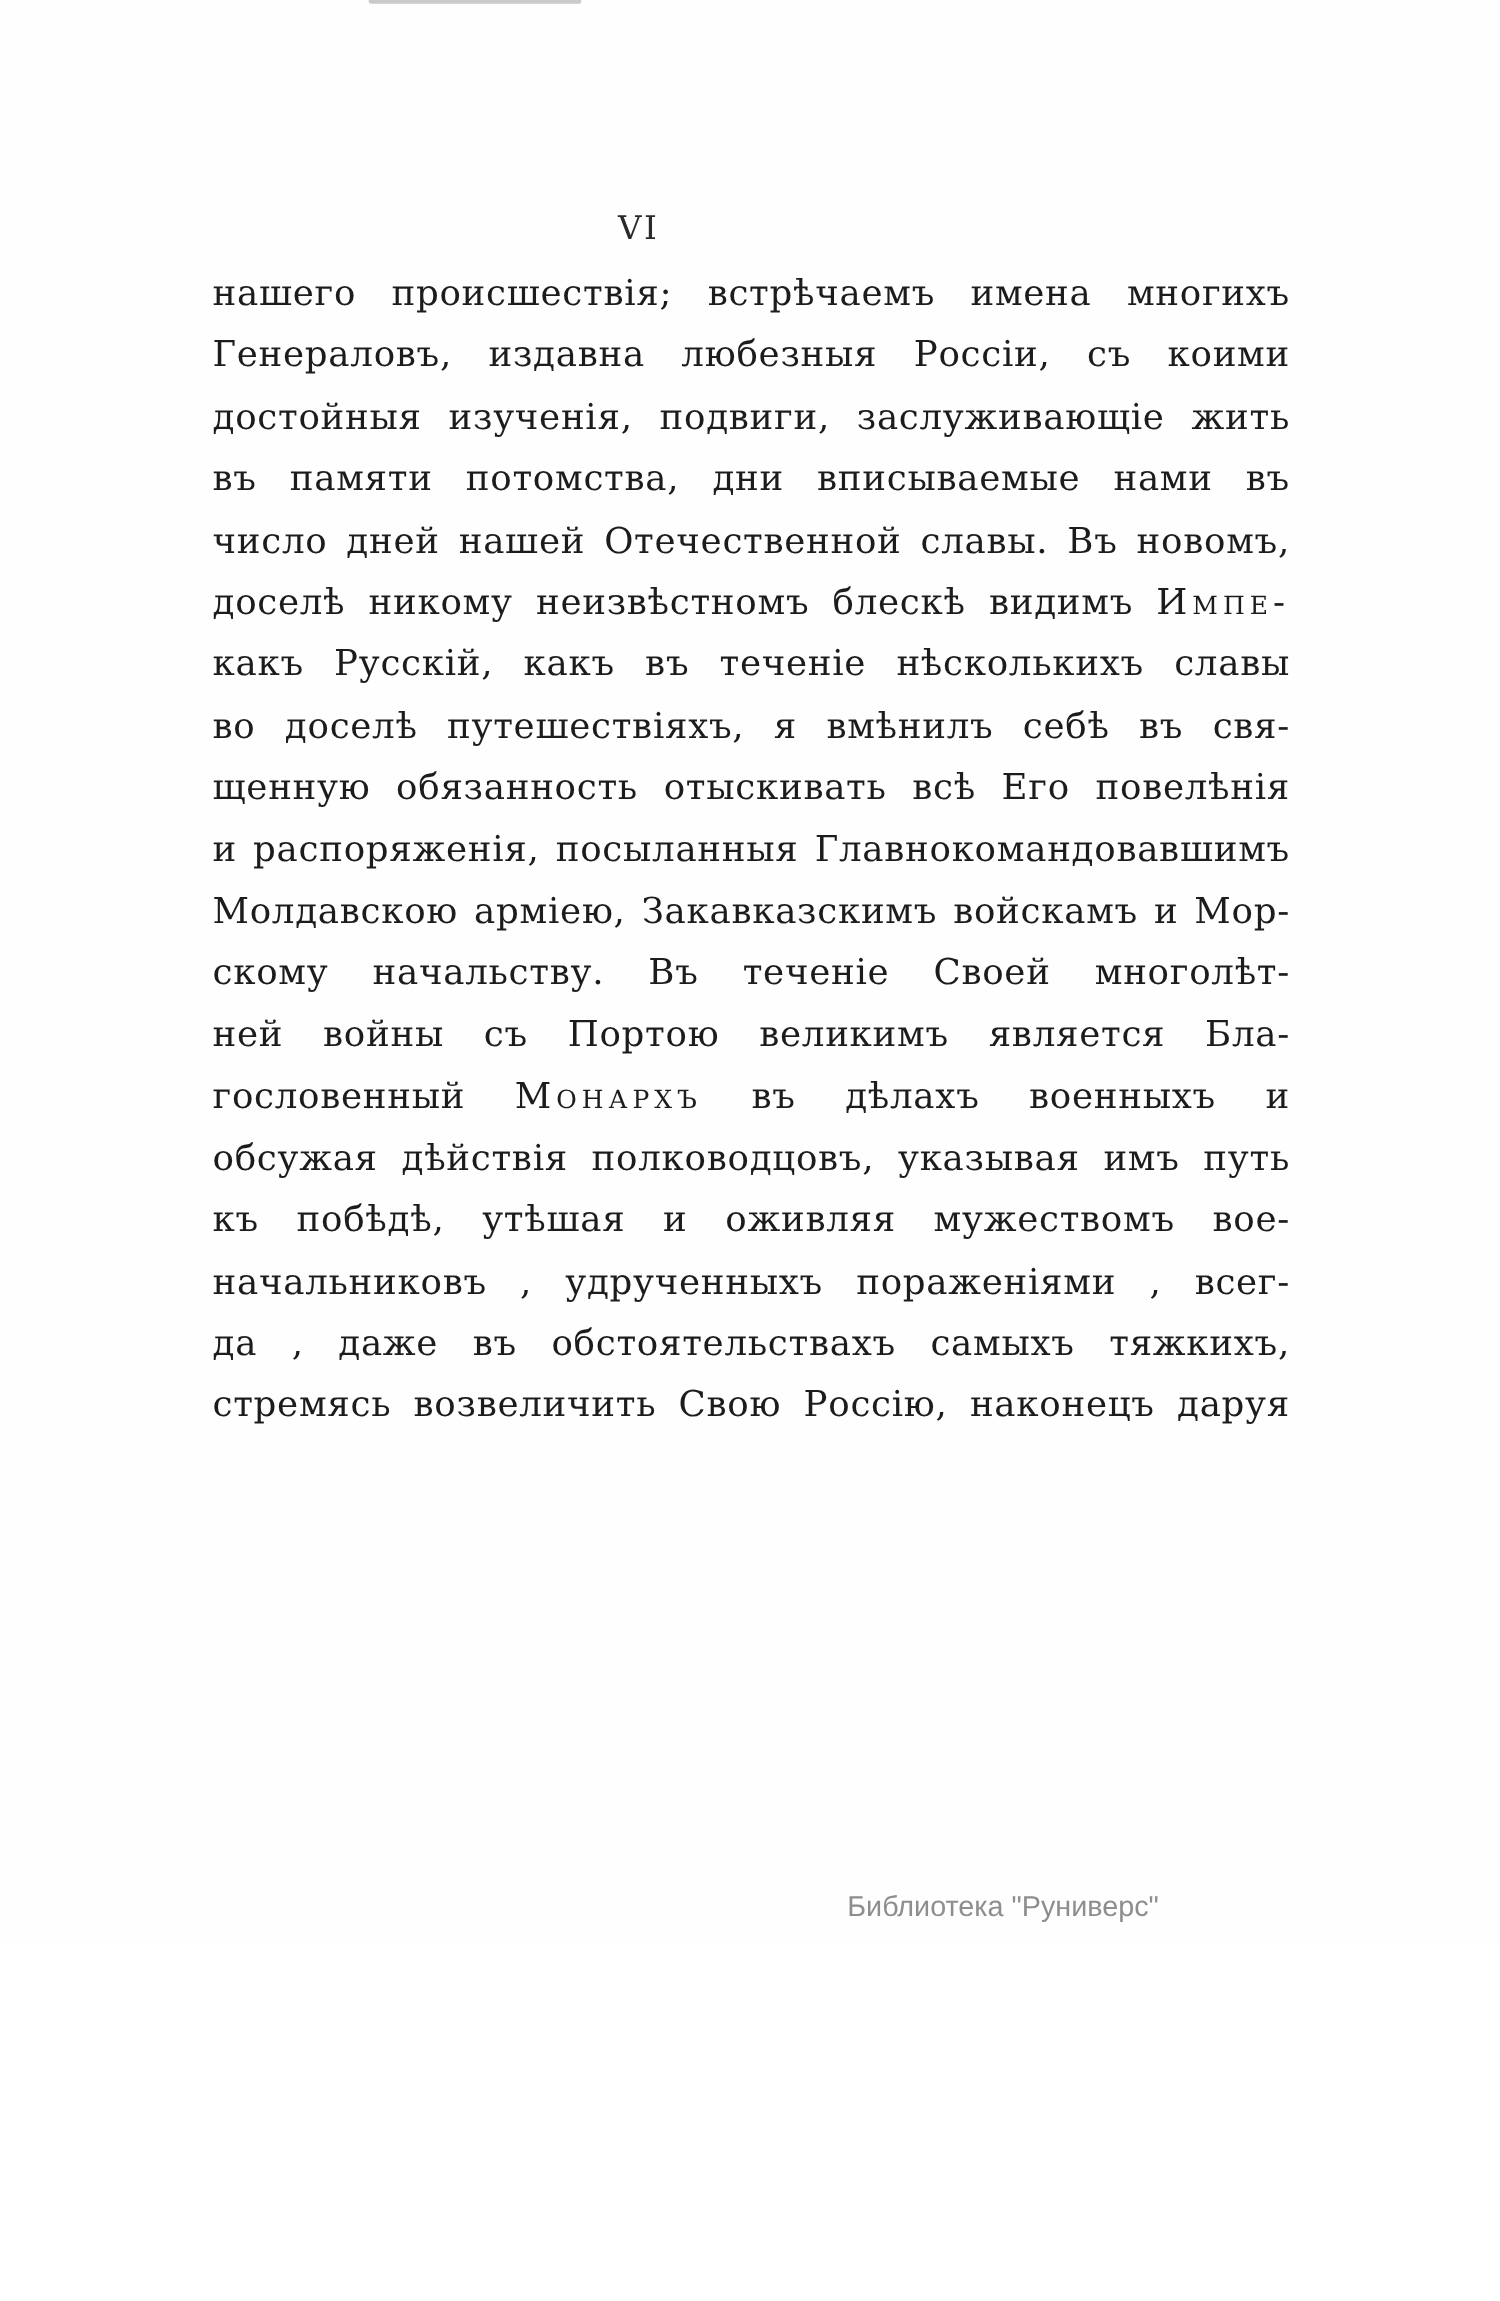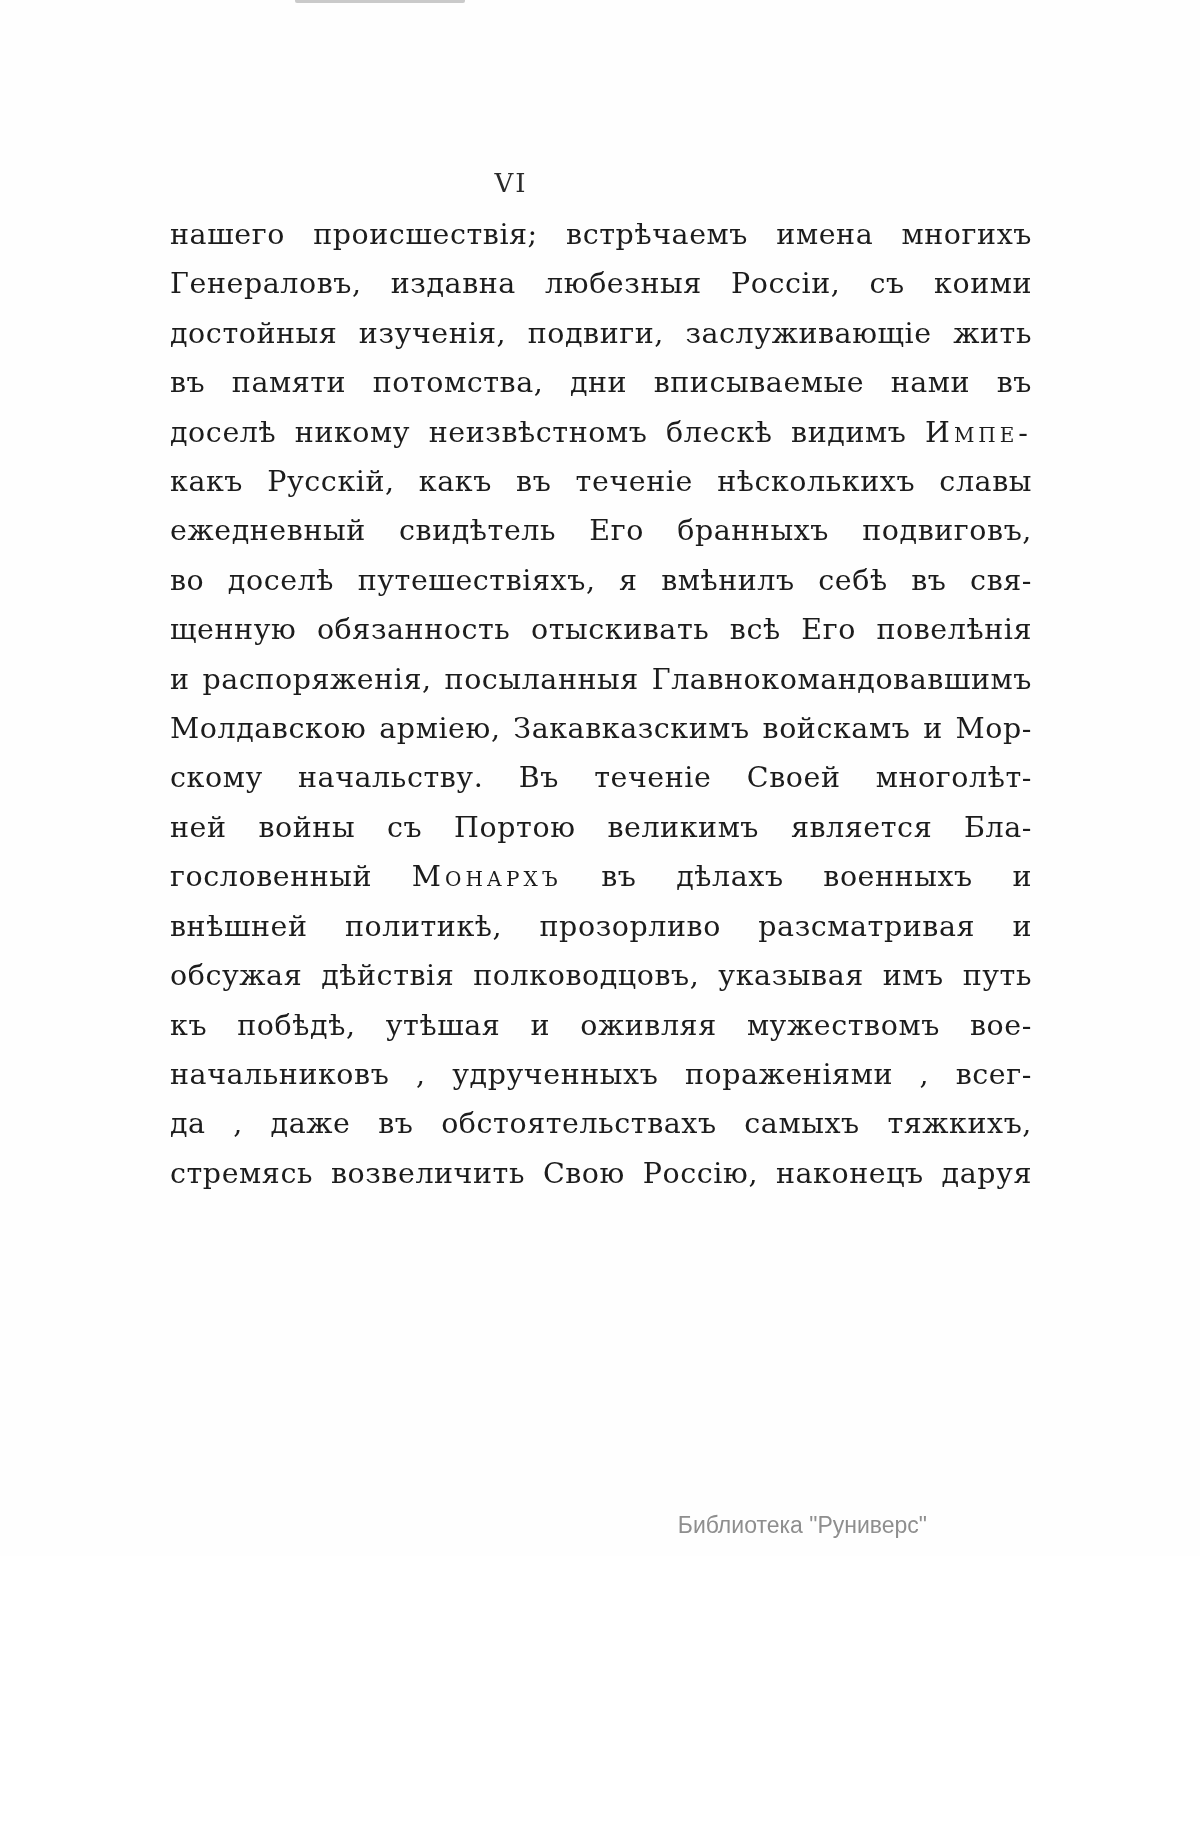--- a/index.html
+++ b/index.html
@@ -68,31 +68,30 @@
 <body>
 
 <div class="page">
   <div class="scan-edge-artifact"></div>
   <div class="page-number">VI</div>
   <div class="text-block">
       <div class="line"><span>нашего происшествія; встрѣчаемъ имена многихъ</span></div>
       <div class="line"><span>Генераловъ, издавна любезныя Россіи, съ коими</span></div>
       <div class="line"><span>достойныя изученія, подвиги, заслуживающіе жить</span></div>
       <div class="line"><span>въ памяти потомства, дни вписываемые нами въ</span></div>
+      <div class="line"><span>число дней нашей Отечественной славы. Въ новомъ,</span></div>
       <div class="line"><span>доселѣ никому неизвѣстномъ блескѣ видимъ </span><span class="smallcaps">Импе-</span></div>
       <div class="line"><span>какъ Русскій, какъ въ теченіе нѣсколькихъ славы</span></div>
-      <div class="line"><span>ежедневный свидѣтель Его бранныхъ подвиговъ,</span></div>
       <div class="line"><span>во доселѣ путешествіяхъ, я вмѣнилъ себѣ въ свя-</span></div>
       <div class="line"><span>щенную обязанность отыскивать всѣ Его повелѣнія</span></div>
       <div class="line"><span>и распоряженія, посыланныя Главнокомандовавшимъ</span></div>
       <div class="line"><span>Молдавскою арміею, Закавказскимъ войскамъ и Мор-</span></div>
       <div class="line"><span>скому начальству. Въ теченіе Своей многолѣт-</span></div>
       <div class="line"><span>ней войны съ Портою великимъ является Бла-</span></div>
       <div class="line"><span>гословенный </span><span class="smallcaps">Монархъ</span><span> въ дѣлахъ военныхъ и</span></div>
-      <div class="line"><span>внѣшней политикѣ, прозорливо разсматривая и</span></div>
       <div class="line"><span>обсужая дѣйствія полководцовъ, указывая имъ путь</span></div>
       <div class="line"><span>къ побѣдѣ, утѣшая и оживляя мужествомъ вое-</span></div>
       <div class="line"><span>начальниковъ , удрученныхъ пораженіями , всег-</span></div>
       <div class="line"><span>да , даже въ обстоятельствахъ самыхъ тяжкихъ,</span></div>
       <div class="line"><span>стремясь возвеличить Свою Россію, наконецъ даруя</span></div>
     </div>
   <div class="watermark">Библиотека "Руниверс"</div>
 </div>
 
 </body></html>

